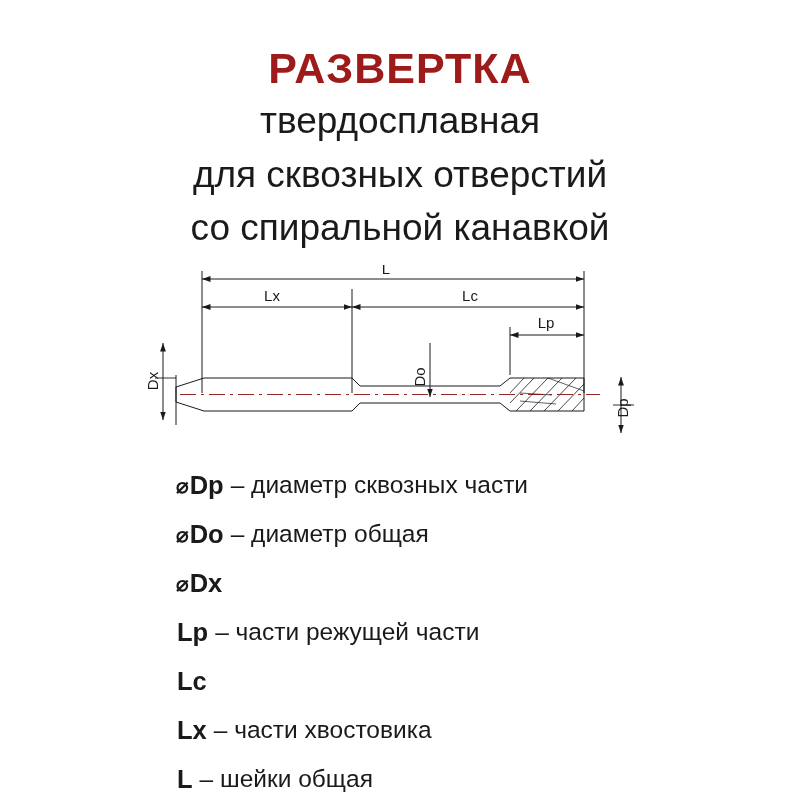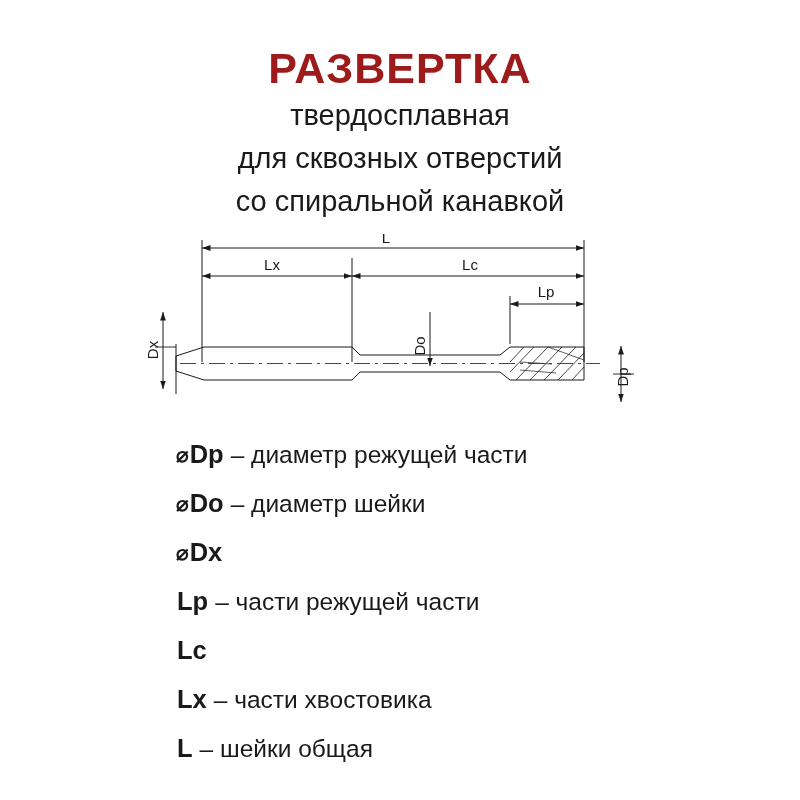--- a/index.html
+++ b/index.html
@@ -26,21 +26,21 @@
     padding-top: 46px;
   }
   .main-title {
     font-size: 43px;
     font-weight: bold;
     color: #9e1b1b;
     letter-spacing: 1px;
     line-height: 1.05;
   }
   .subtitle {
-    font-size: 29px;
+    font-size: 37px;
     font-weight: normal;
     color: #1a1a1a;
     line-height: 1.28;
     margin-top: 6px;
   }
   
   .drawing {
     position: relative;
     width: 800px;
     height: 190px;
@@ -166,27 +166,27 @@
         <text transform="translate(628,143) rotate(-90)" text-anchor="middle">Dp</text>
       </g>
     </svg>
   </div>
 
   <div class="legend">
 
     <div class="legend-row">
       <span class="legend-dia">⌀</span>
         <span class="legend-sym">Dp</span>
-        <span class="legend-desc">– диаметр режущей части</span>
+        <span class="legend-desc">– диаметр сквозных части</span>
     </div>
 
     <div class="legend-row">
       <span class="legend-dia">⌀</span>
         <span class="legend-sym">Do</span>
-        <span class="legend-desc">– диаметр шейки</span>
+        <span class="legend-desc">– диаметр общая</span>
     </div>
 
     <div class="legend-row">
       <span class="legend-dia">⌀</span>
         <span class="legend-sym">Dx</span>
     </div>
 
     <div class="legend-row">
       <span class="legend-dia"></span>
         <span class="legend-sym">Lp</span>

